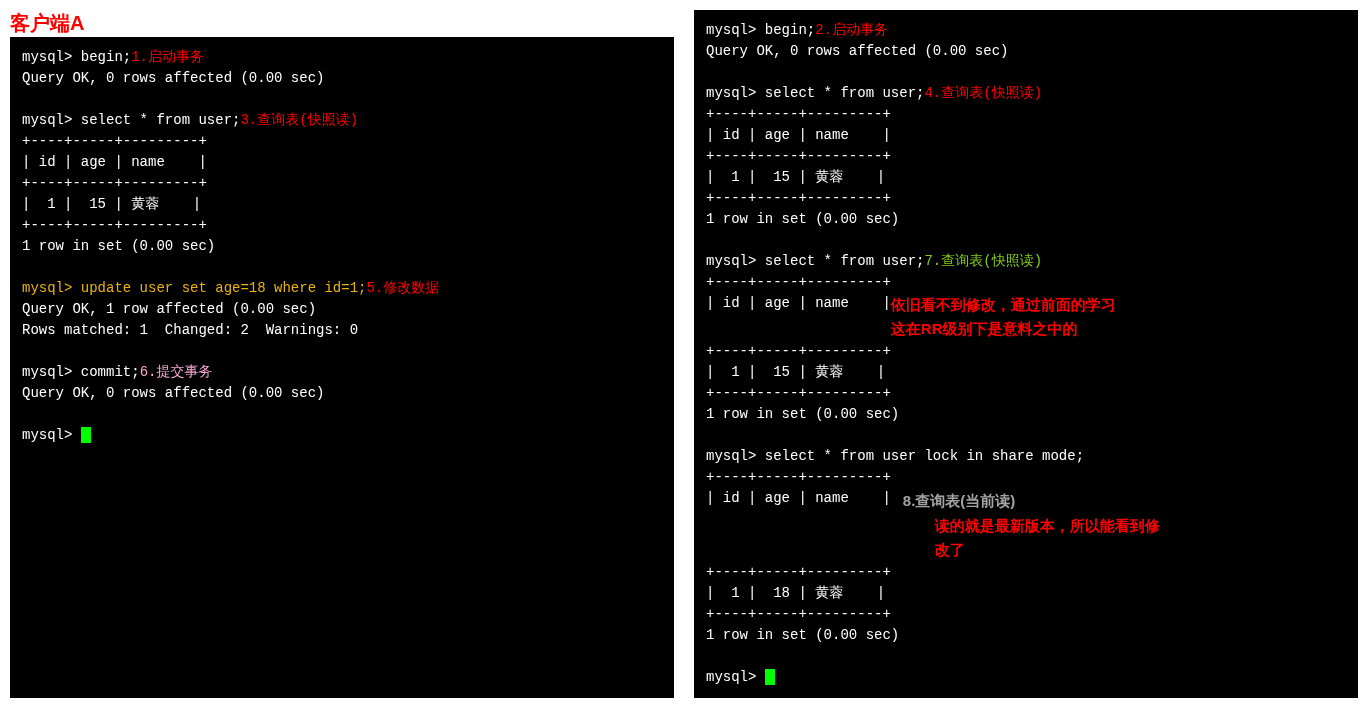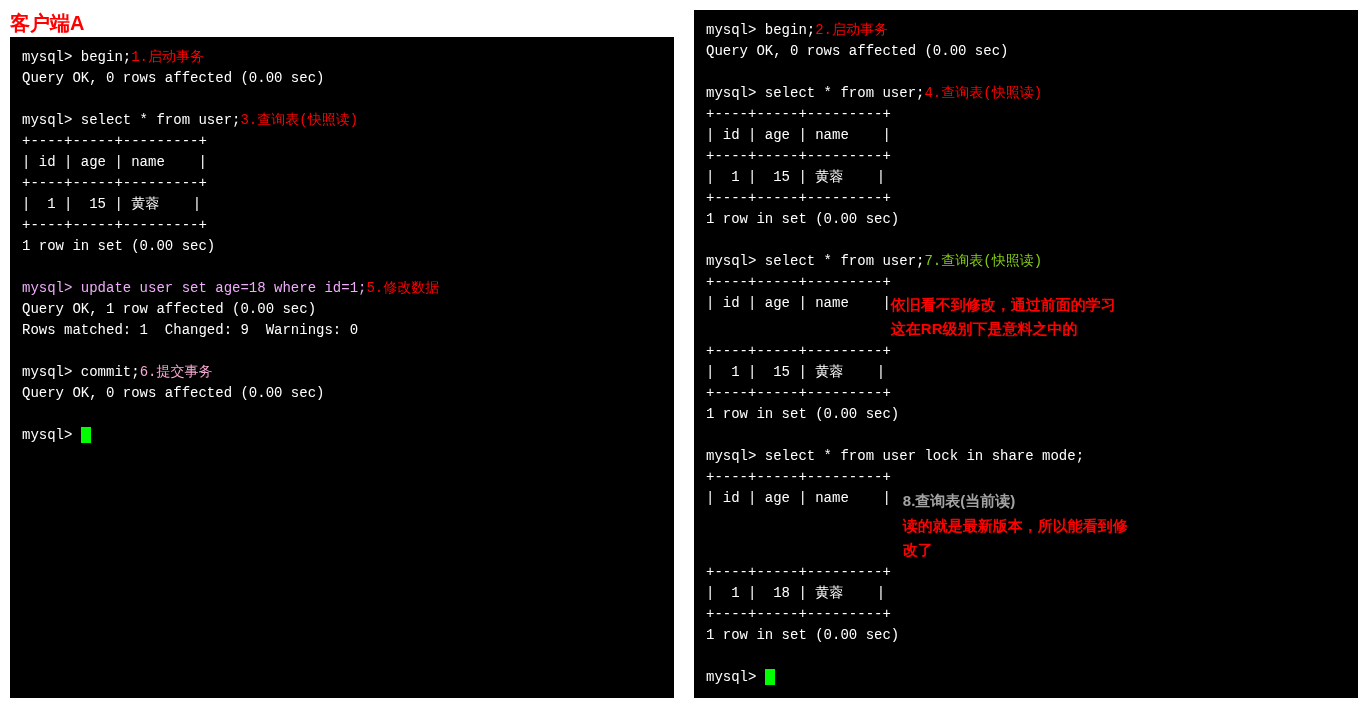--- a/index.html
+++ b/index.html
@@ -52,23 +52,23 @@
         <div class="line" style="color:#ffffff">Query OK, 0 rows affected (0.00 sec)</div>
         <div class="line">&nbsp;</div>
         <div class="line"><span style="color:#ffffff">mysql&gt; select * from user;</span><span style="color:#ff0000">3.查询表(快照读)</span></div>
         <div class="line" style="color:#ffffff">+----+-----+---------+</div>
         <div class="line" style="color:#ffffff">| id | age | name    |</div>
         <div class="line" style="color:#ffffff">+----+-----+---------+</div>
         <div class="line" style="color:#ffffff">|  1 |  15 | 黄蓉    |</div>
         <div class="line" style="color:#ffffff">+----+-----+---------+</div>
         <div class="line" style="color:#ffffff">1 row in set (0.00 sec)</div>
         <div class="line">&nbsp;</div>
-        <div class="line"><span style="color:#f0abfc">mysql&gt; update user set age=18 where id=1;</span><span style="color:#ff0000">5.修改数据</span></div>
+        <div class="line"><span style="color:#eab308">mysql&gt; update user set age=18 where id=1;</span><span style="color:#ff0000">5.修改数据</span></div>
         <div class="line" style="color:#ffffff">Query OK, 1 row affected (0.00 sec)</div>
-        <div class="line" style="color:#ffffff">Rows matched: 1  Changed: 9  Warnings: 0</div>
+        <div class="line" style="color:#ffffff">Rows matched: 1  Changed: 2  Warnings: 0</div>
         <div class="line">&nbsp;</div>
         <div class="line"><span style="color:#ffffff">mysql&gt; commit;</span><span style="color:#f9a8d4">6.提交事务</span></div>
         <div class="line" style="color:#ffffff">Query OK, 0 rows affected (0.00 sec)</div>
         <div class="line">&nbsp;</div>
         <div class="line"><span style="color:#fff">mysql&gt; </span><span style="display:inline-block;width:10px;height:16px;background:#00ff00;vertical-align:middle;"></span></div>
       </div>
   </div>
 
   <div class="panel">
     <div class="terminal" id="terminal-b">
@@ -93,21 +93,21 @@
         <div class="line" style="color:#ffffff">|  1 |  15 | 黄蓉    |</div>
         <div class="line" style="color:#ffffff">+----+-----+---------+</div>
         <div class="line" style="color:#ffffff">1 row in set (0.00 sec)</div>
         <div class="line">&nbsp;</div>
         <div class="line" style="color:#ffffff">mysql&gt; select * from user lock in share mode;</div>
         <div class="line" style="color:#ffffff">+----+-----+---------+</div>
         <div style="display:flex; align-items:flex-start;">
           <div style="white-space:pre; color:#fff; flex:0 0 auto;">| id | age | name    |</div>
           <div style="margin-left:12px;">
             <div style="color:#a3a3a3; font-family:SimHei,'Microsoft YaHei',sans-serif; font-size:15px; font-weight:bold; line-height:1.7;">8.查询表(当前读)</div>
-            <div style="color:#ff0000; font-family:SimHei,'Microsoft YaHei',sans-serif; font-size:15px; font-weight:bold; line-height:1.6; max-width:230px;">读的就是最新版本，所以能看到修改了</div>
+            <div style="color:#ff0000; font-family:SimHei,'Microsoft YaHei',sans-serif; font-size:15px; font-weight:bold; line-height:1.6; max-width:230px;margin-left:32px;">读的就是最新版本，所以能看到修改了</div>
           </div>
         </div>
         <div class="line" style="color:#ffffff">+----+-----+---------+</div>
         <div class="line" style="color:#ffffff">|  1 |  18 | 黄蓉    |</div>
         <div class="line" style="color:#ffffff">+----+-----+---------+</div>
         <div class="line" style="color:#ffffff">1 row in set (0.00 sec)</div>
         <div class="line">&nbsp;</div>
         <div class="line"><span style="color:#fff">mysql&gt; </span><span style="display:inline-block;width:10px;height:16px;background:#00ff00;vertical-align:middle;"></span></div>
       </div>
   </div>

